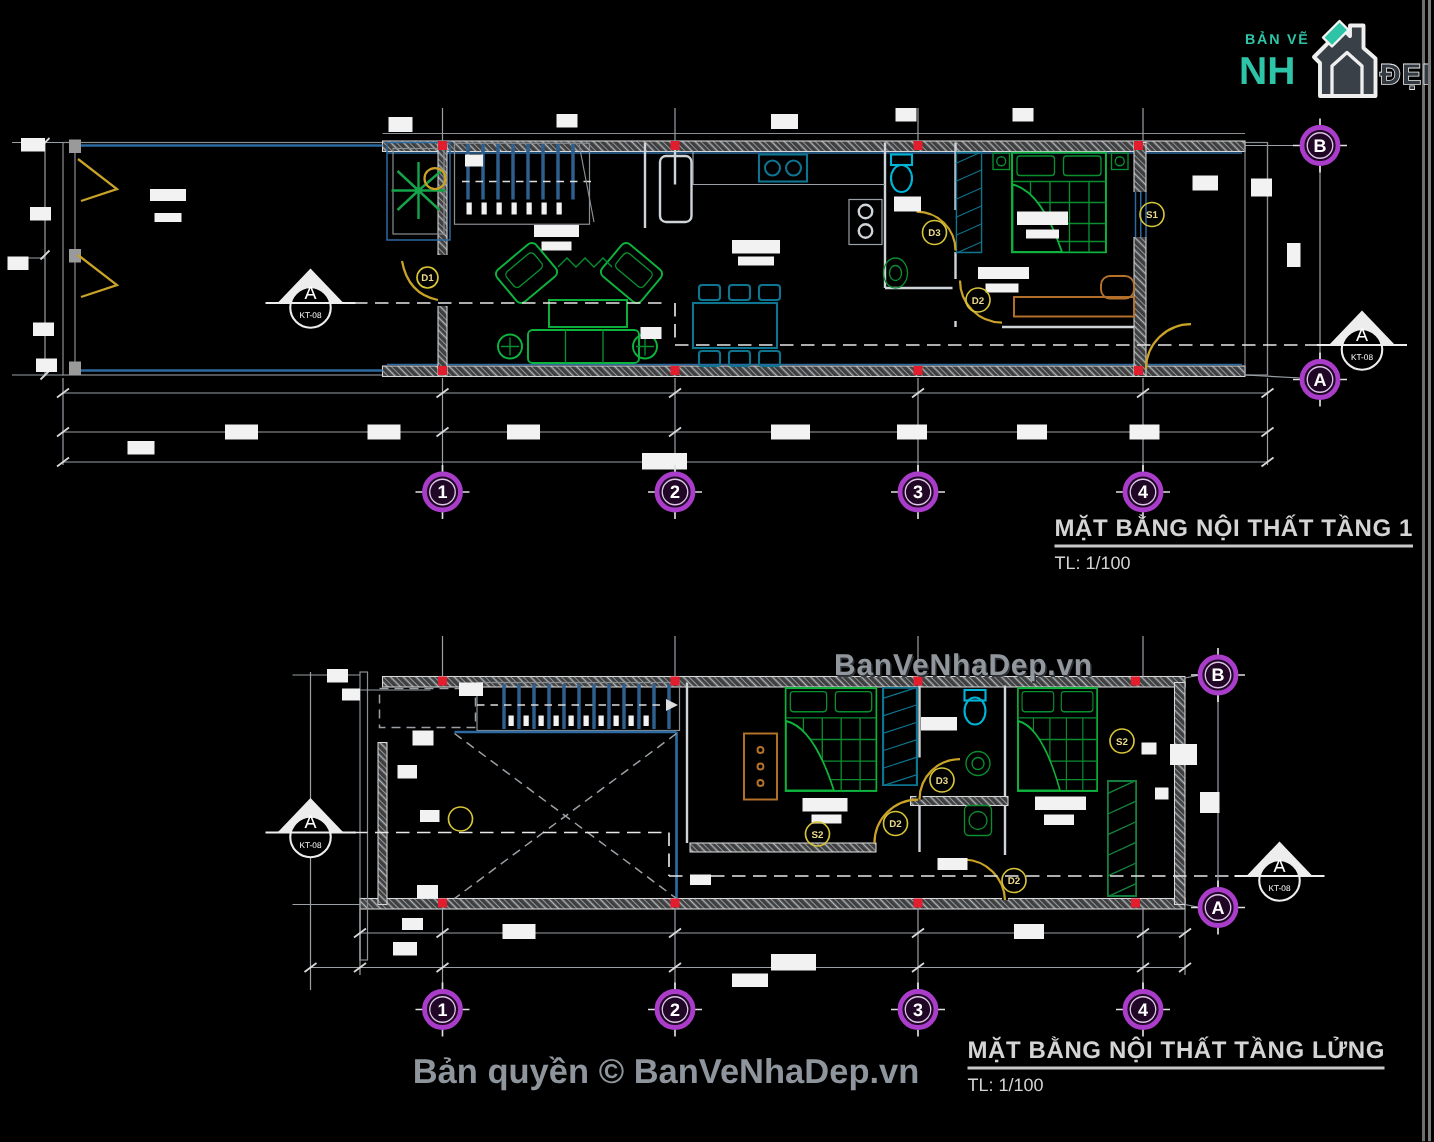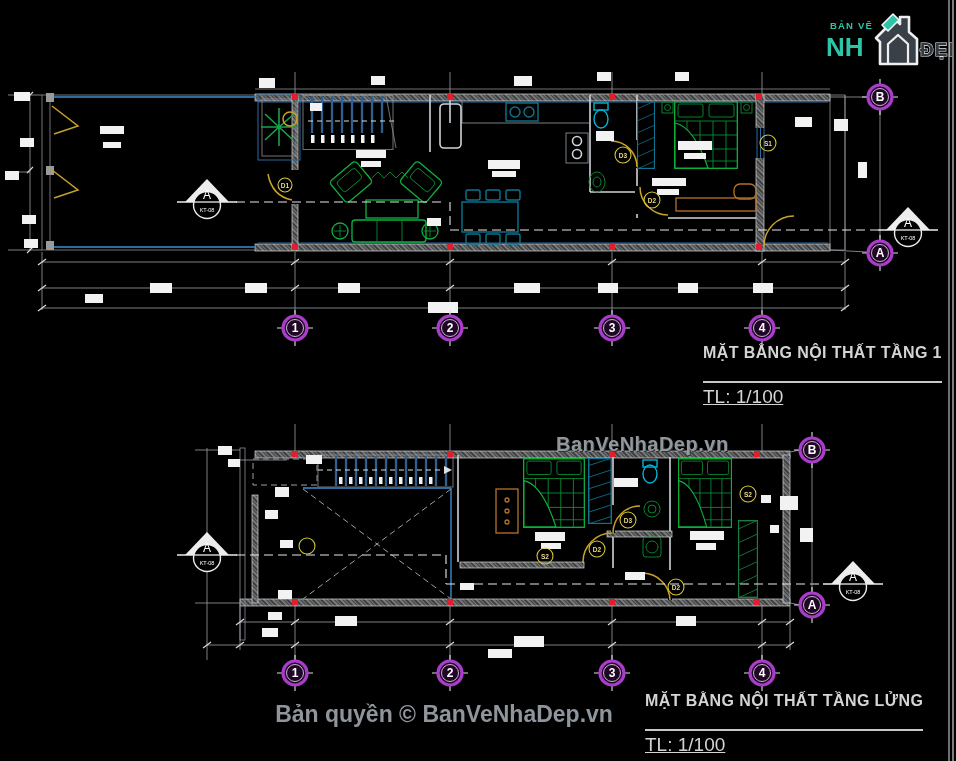--- a/index.html
+++ b/index.html
@@ -30,22 +30,22 @@
   .bubi{fill:none;stroke:#dfc3e8;stroke-width:.9}
   .bt{fill:#fff;font:bold 12px "Liberation Sans",sans-serif;text-anchor:middle}
   .secl{stroke:#ededed;stroke-width:1.3}
   .sl{fill:#fff;font:12px "Liberation Sans",sans-serif;text-anchor:middle}
   .ss{fill:#fff;font:5.5px "Liberation Sans",sans-serif;text-anchor:middle}
   .lbl{fill:none;stroke:#d7c437;stroke-width:1.1}
   .lblt{fill:#ead98a;font:bold 6.5px "Liberation Sans",sans-serif;text-anchor:middle}
   
   .title-block{position:absolute;color:#d4d4d4;z-index:5;}
   .title-main{font-weight:bold;font-size:16px;letter-spacing:.4px;white-space:nowrap;
-              border-bottom:2px solid #c8c8c8;padding-bottom:19px;}
-  .title-scale{font-size:19px;margin-top:3px;text-decoration:underline;}
+              border-bottom:2px solid #c8c8c8;padding-bottom:1px;}
+  .title-scale{font-size:12px;margin-top:3px;}
   #t1{left:703px;top:344px}
   #t2{left:645px;top:692px}
   .watermark{position:absolute;left:556px;top:433px;z-index:6;font-size:20px;font-weight:bold;
              color:#9aa0a6;text-shadow:1px 1px 0 #2e3136;letter-spacing:.5px;opacity:.95;}
   .copyright{position:absolute;left:0;top:701px;width:888px;text-align:center;z-index:5;
              font-size:23px;font-weight:bold;color:#8f959c;}
   .logo{position:absolute;left:824px;top:12px;z-index:10;text-decoration:underline;}
   .lg-small{fill:#2ec4a8;font:bold 9.5px "Liberation Sans",sans-serif;letter-spacing:1.2px}
   .lg-big{fill:#2ec4a8;font:bold 26px "Liberation Sans",sans-serif}
   .lg-dep{font:bold 19px "Liberation Sans",sans-serif;fill:#323940;stroke:#e8e8e8;

